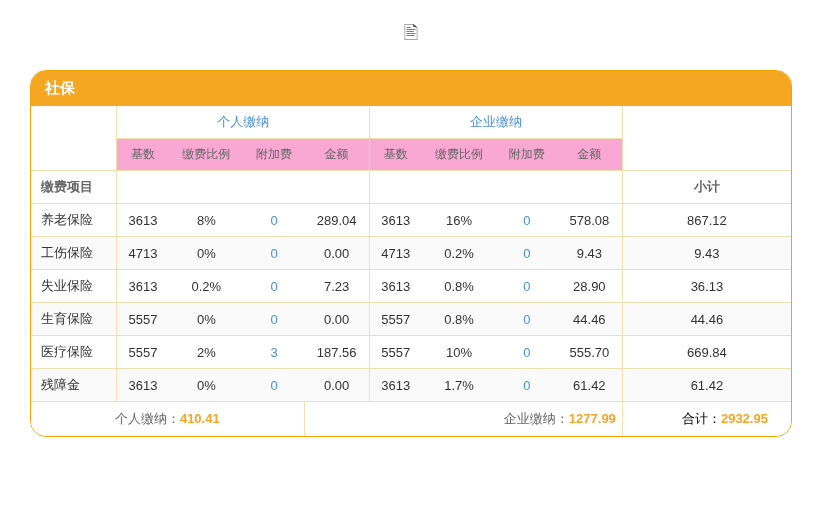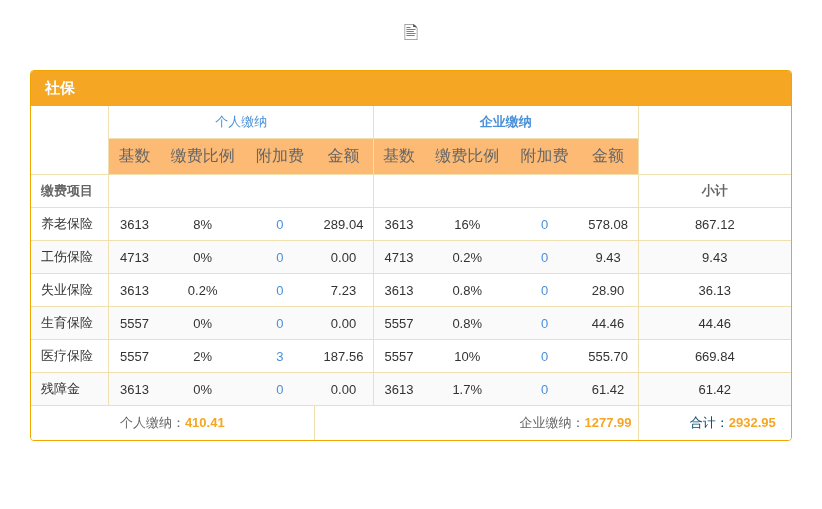--- a/index.html
+++ b/index.html
@@ -24,21 +24,21 @@
       align-items: center;
       gap: 8px;
     }
     .page-title .title-icon {
       color: #555;
       font-size: 18px;
     }
     .table-container {
       width: 100%;
       border: 1px solid #f0a500;
-      border-radius: 4px;
+      border-radius: 16px;
       overflow: hidden;
     }
     .table-header-bar {
       background: #f5a623;
       display: flex;
       justify-content: space-between;
       align-items: center;
       padding: 8px 14px;
     }
     .table-header-bar .section-title {
@@ -58,22 +58,22 @@
       border-collapse: collapse;
     }
     th, td {
       text-align: center;
       padding: 7px 6px;
       border-bottom: 1px solid #f0e0b0;
     }
     .col-header th {
       color: #555;
       font-weight: normal;
-      font-size: 16px;
-      background: #fdba74;
+      font-size: 12px;
+      background: #f9a8d4;
     }
     .data-row td {
       color: #333;
       font-size: 13px;
       background: #fff;
     }
     .data-row:nth-child(even) td {
       background: #fafafa;
     }
     .data-row td:first-child {
@@ -102,21 +102,21 @@
 
 <div class="table-container">
   <div class="table-header-bar">
     <span class="section-title">社保</span>
   </div>
   <table>
     <thead>
       <tr class="group-header-row">
         <th rowspan="2"></th>
         <th colspan="4" style="color:#4a90d9;font-weight:normal;border-left:1px solid #f0e0b0;border-right:1px solid #f0e0b0;">个人缴纳</th>
-        <th colspan="4" style="color:#4a90d9;font-weight:bold;border-right:1px solid #f0e0b0;">企业缴纳</th>
+        <th colspan="4" style="color:#4a90d9;font-weight:normal;border-right:1px solid #f0e0b0;">企业缴纳</th>
         <th rowspan="2"></th>
       </tr>
       <tr class="col-header">
         <th style="border-left:1px solid #f0e0b0;color:#666;">基数</th>
         <th style="color:#666;">缴费比例</th>
         <th style="color:#666;">附加费</th>
         <th style="color:#666;border-right:1px solid #f0e0b0;">金额</th>
         <th style="color:#666;">基数</th>
         <th style="color:#666;">缴费比例</th>
         <th style="color:#666;">附加费</th>
@@ -212,18 +212,18 @@
     <tfoot>
       <tr class="summary-row">
         <td colspan="4" style="text-align:center;border-right:1px solid #f0e0b0;">
           <span style="color:#666;">个人缴纳：</span><span class="value-highlight">410.41</span>
         </td>
         <td colspan="1" style="border-right:none;"></td>
         <td colspan="4" style="text-align:right;border-right:1px solid #f0e0b0;">
           <span style="color:#666;">企业缴纳：</span><span class="value-highlight">1277.99</span>
         </td>
         <td>
-          <span style="color:#0c4a6e;margin-left:36px;">合计：</span><span class="value-highlight">2932.95</span>
+          <span style="color:#000000;margin-left:36px;">合计：</span><span class="value-highlight">2932.95</span>
         </td>
       </tr>
     </tfoot>
   </table>
 </div>
 
 </body></html>

